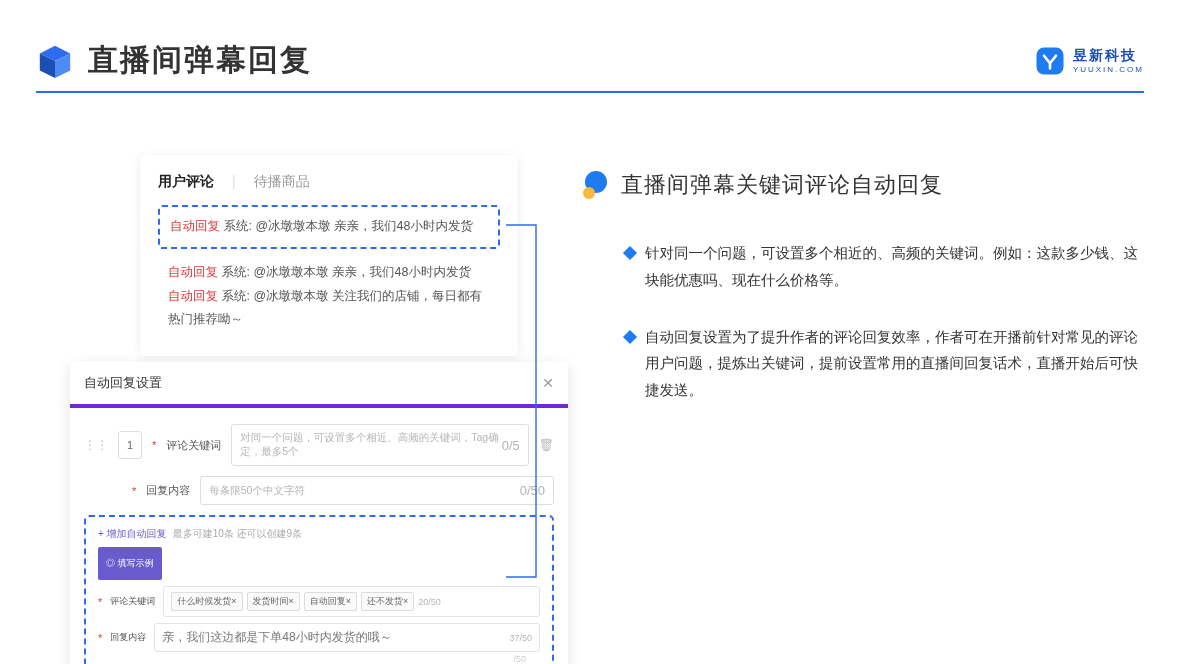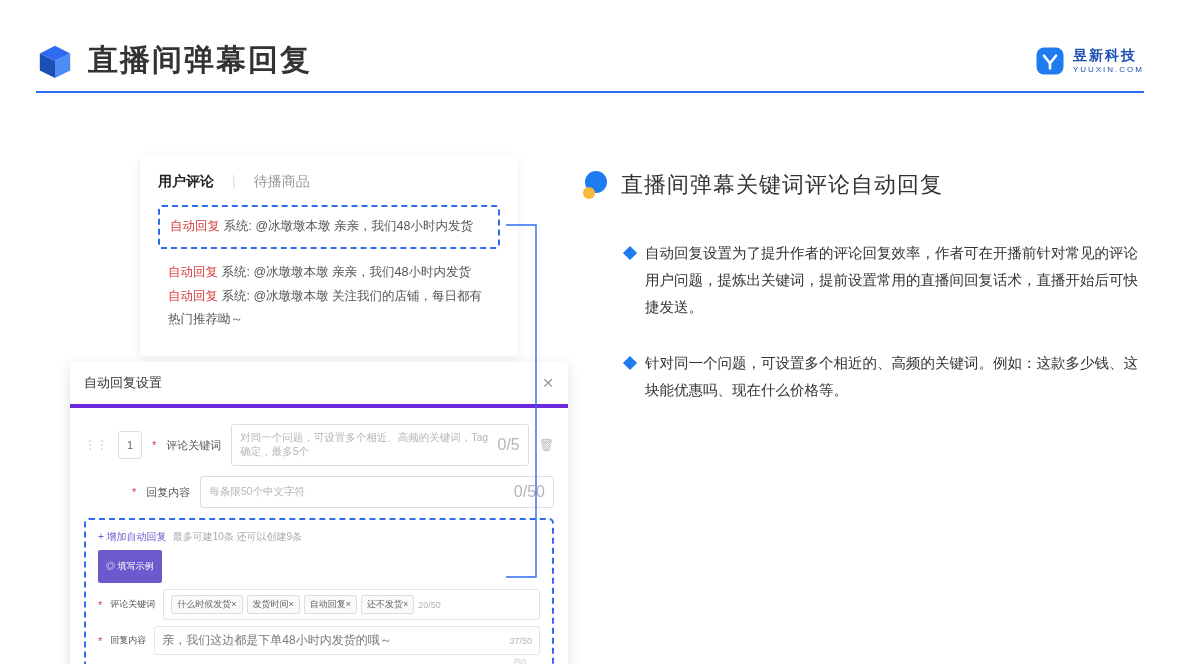--- a/index.html
+++ b/index.html
@@ -33,21 +33,21 @@
 .set-hdr-title { font-size:13px; color:#333; font-weight:500; }
 .close-x { color:#999; font-size:14px; }
 .set-body { padding:16px 14px 18px; }
 .form-row { display:flex; align-items:center; gap:10px; margin-bottom:10px; }
 .idx-box { width:24px; height:28px; border:1px solid #ddd; border-radius:3px; display:flex; align-items:center; justify-content:center; font-size:11px; color:#666; background:#fff; }
 .drag { color:#bbb; font-size:12px; }
 .star { color:#d83b3b; font-size:11px; }
 .flabel { font-size:11px; color:#555; white-space:nowrap; }
 .finput { flex:1; display:flex; align-items:center; justify-content:space-between; border:1px solid #ddd; border-radius:3px; background:#fff; padding:6px 8px; }
 .finput-ph { font-size:10.5px; color:#b5b5b5; }
-.finput-ct { font-size:16px; color:#b5b5b5; }
+.finput-ct { font-size:13px; color:#b5b5b5; }
 .trash { color:#bbb; font-size:12px; }
 
 .example-box { border:2px dashed #2e6bf0; border-radius:5px; padding:10px 12px 14px; margin-top:6px; position:relative; }
 .add-link { font-size:10px; color:#6a5acd; margin-bottom:6px; }
 .add-link .muted { color:#aaa; margin-left:6px; }
 .badge { display:inline-block; background:#6a5acd; color:#fff; font-size:9px; padding:10px 8px; border-radius:2px; margin-bottom:6px; }
 .ex-row { display:flex; align-items:center; gap:8px; margin-bottom:6px; }
 .tag-chip { border:1px solid #ddd; border-radius:2px; padding:2px 5px; font-size:9px; color:#666; background:#fafafa; }
 .ex-input { flex:1; border:1px solid #e3e3e3; border-radius:3px; background:#fff; padding:5px 7px; display:flex; align-items:center; gap:4px; flex-wrap:nowrap; overflow:hidden; }
 .ex-ct { font-size:9px; color:#b5b5b5; flex-shrink:0; }
@@ -183,19 +183,19 @@
 <div class="right">
   <div class="r-title-row">
     <div class="r-bubble">
       <div class="b1"></div>
         <div class="b2"></div>
     </div>
     <div class="r-title">直播间弹幕关键词评论自动回复</div>
   </div>
   <div class="bullet">
     <div class="diamond"></div>
-    <div>自动回复设置为了提升作者的评论回复效率，作者可在开播前针对常见的评论用户问题，提炼出关键词，提前设置常用的直播间回复话术，直播开始后可快捷发送。</div>
+    <div>针对同一个问题，可设置多个相近的、高频的关键词。例如：这款多少钱、这块能优惠吗、现在什么价格等。</div>
   </div>
   <div class="bullet">
     <div class="diamond"></div>
-    <div>针对同一个问题，可设置多个相近的、高频的关键词。例如：这款多少钱、这块能优惠吗、现在什么价格等。</div>
+    <div>自动回复设置为了提升作者的评论回复效率，作者可在开播前针对常见的评论用户问题，提炼出关键词，提前设置常用的直播间回复话术，直播开始后可快捷发送。</div>
   </div>
 </div>
 
 </body></html>

